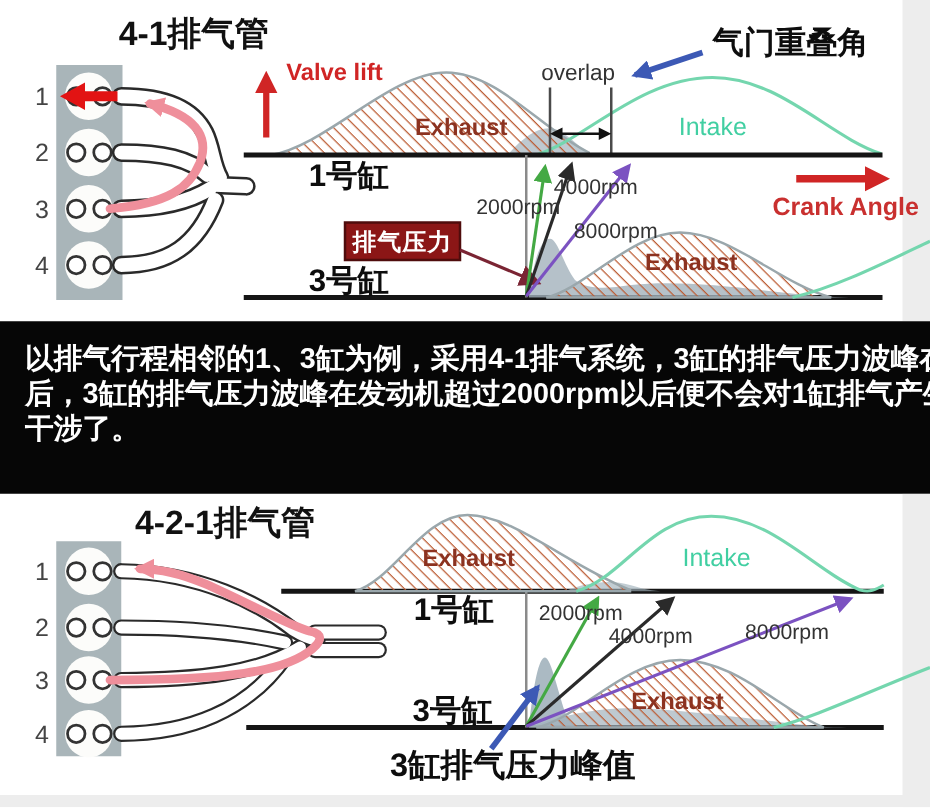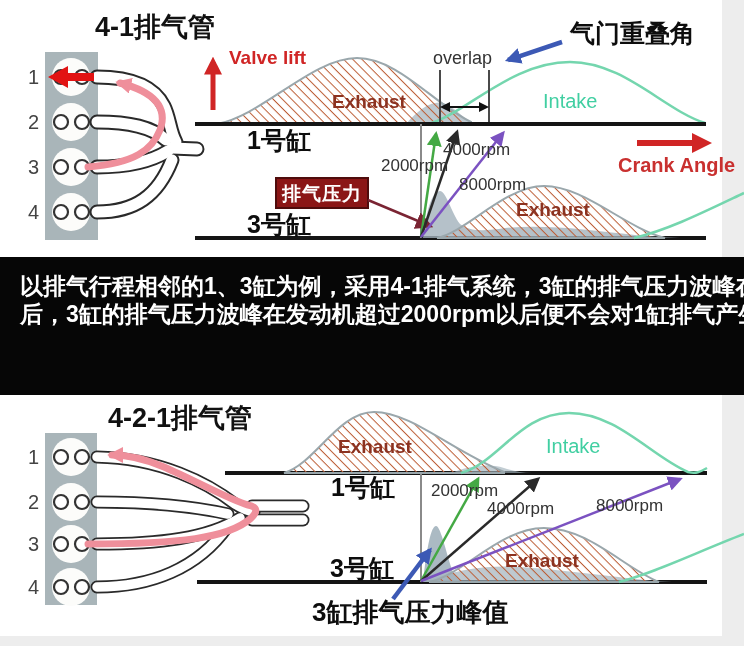--- a/index.html
+++ b/index.html
@@ -161,20 +161,21 @@
     <g font-size="17" fill="#333">
       <text x="381" y="171">2000rpm</text>
       <text x="443" y="155">4000rpm</text>
       <text x="459" y="190">8000rpm</text>
     </g>
   </svg>
 
   <div class="banner">
     <div class="line">以排气行程相邻的1、3缸为例，采用4-1排气系统，3缸的排气压力波峰在</div>
     <div class="line">后，3缸的排气压力波峰在发动机超过2000rpm以后便不会对1缸排气产生</div>
+    <div class="line">干涉了。</div>
   </div>
 
   <svg id="bottom-svg" width="744" height="251" viewBox="0 0 744 251">
     <defs>
       <pattern id="hatchB" width="6.5" height="6.5" patternUnits="userSpaceOnUse" patternTransform="rotate(135)">
         <line x1="0" y1="0" x2="0" y2="6.5" stroke="#bc5c34" stroke-width="2"></line>
       </pattern>
       <marker id="mb-green" viewBox="0 0 10 10" refX="8" refY="5" markerWidth="6" markerHeight="6" orient="auto">
           <path d="M0,0 L10,5 L0,10 z" fill="#44a944"></path>
         </marker>

